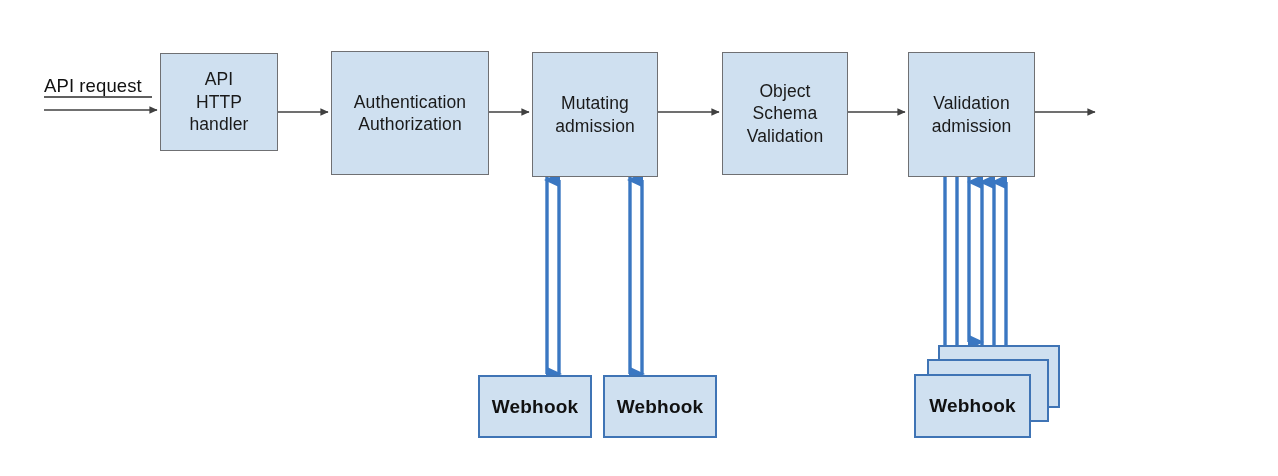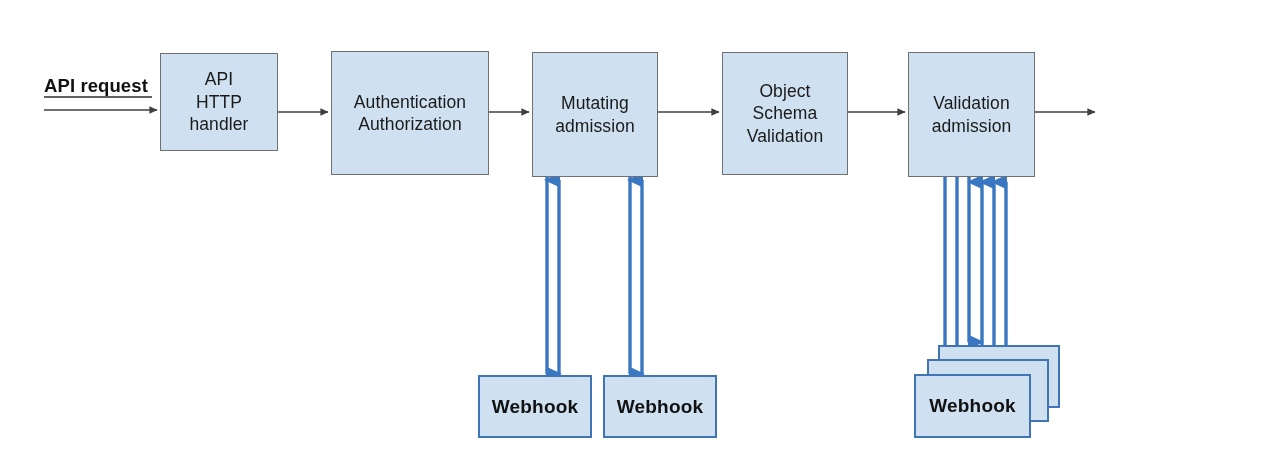--- a/index.html
+++ b/index.html
@@ -60,21 +60,21 @@
     font-size: 19px;
     font-weight: 600;
     letter-spacing: 0.2px;
   }
   .wh-box.stack-back { background: #cfe0f0; }
 
   
   .entry-label {
     position: absolute;
     font-size: 18.5px;
-    font-weight: 700;
+    font-weight: 400;
     color: #111111;
     letter-spacing: 0.1px;
     white-space: nowrap;
   }
 </style>
 </head>
 <body>
 
 <div id="canvas">
 

